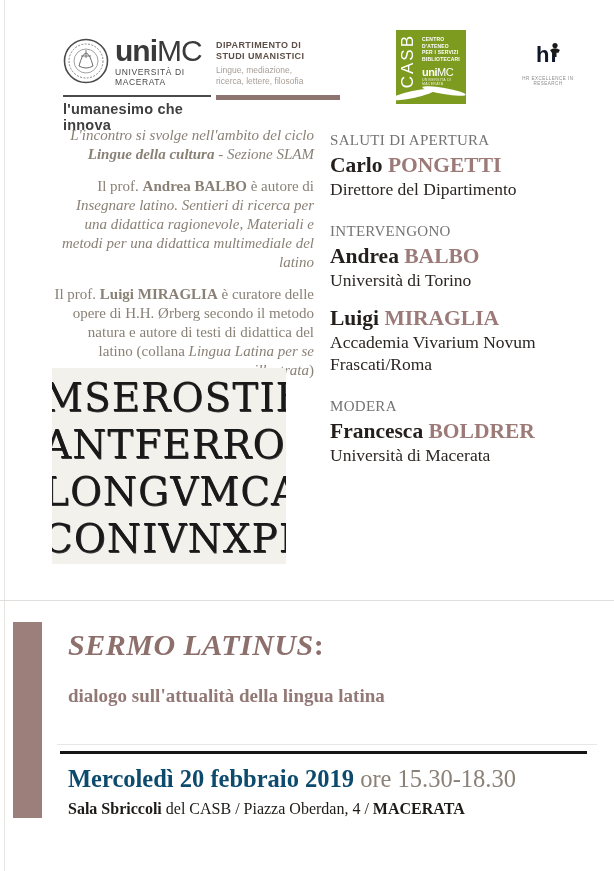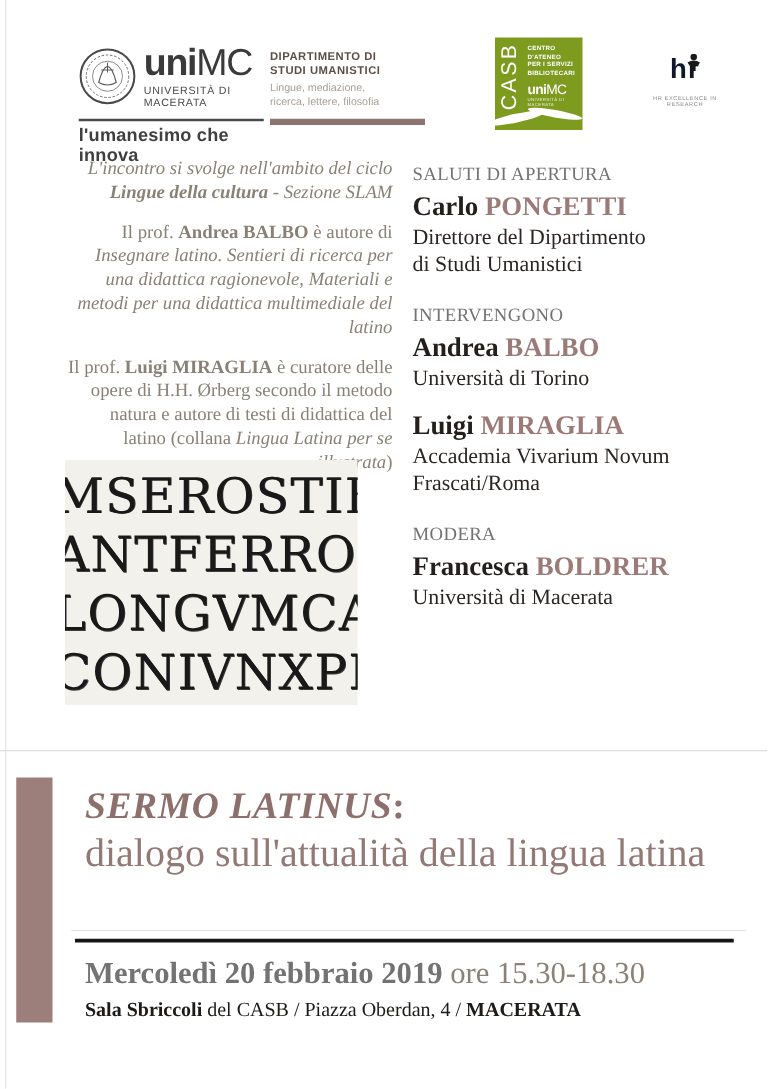--- a/index.html
+++ b/index.html
@@ -67,26 +67,26 @@
   
   .faint-hr { position:absolute; left:0; top:600px; width:614px; height:1px; background:#e0ddda; }
   .title-box-hint { position:absolute; left:57px; top:744px; width:540px; height:1px; background:#e9e7e4; }
   .black-rule { position:absolute; left:60px; top:751px; width:527px; height:3px; background:#161616; }
 
   
   .accent-bar { position:absolute; left:13px; top:622px; width:29px; height:196px; background:#9c7e7b; }
   .title-block { position:absolute; left:68px; top:628px; width:530px; }
   .title-main { font-size:30px; font-weight:bold; font-style:italic; color:#8d6f6c; letter-spacing:0.5px; }
   .title-colon { font-size:30px; font-weight:bold; font-style:normal; color:#8d6f6c; }
-  .title-sub { font-size:32px; line-height:36px; color:#937976; margin-top:2px; }
+  .title-sub { font-size:19px; line-height:36px; color:#937976; margin-top:16px;font-weight:bold; }
 
   
   .footer-block { position:absolute; left:68px; top:764px; width:530px; }
   .footer-date { font-size:24.5px; line-height:30px; }
-  .footer-date .date { font-weight:bold; color:#737373; }
+  .footer-date .date { font-weight:bold; color:#0c4a6e; }
   .footer-date .time { color:#8b8177; }
   .footer-venue { font-size:16px; line-height:26px; color:#1d1a17; margin-top:2px; }
 </style>
 </head>
 <body>
 
 <div class="page">
   <div class="page-edge-line"></div>
 
   <div class="unimc-logo">
@@ -153,21 +153,21 @@
     <div class="ln">LONGVMCA</div>
     <div class="ln">CONIVNXPER</div>
   </div>
 
   <div class="program-col">
 
     <div class="prog-section">
       <div class="prog-heading">SALUTI DI APERTURA</div>
       <div class="prog-person">
         <div class="prog-name"><span>Carlo </span><span class="surname">PONGETTI</span></div>
-        <div class="prog-aff"><span>Direttore del Dipartimento</span><br><span>di Studi Umanistici</span></div>
+        <div class="prog-aff"><span>Direttore del Dipartimento</span><br></div>
       </div>
     </div>
 
     <div class="prog-section">
       <div class="prog-heading">INTERVENGONO</div>
       <div class="prog-person">
         <div class="prog-name"><span>Andrea </span><span class="surname">BALBO</span></div>
         <div class="prog-aff"><span>Università di Torino</span></div>
       </div>
       <div class="prog-person">

